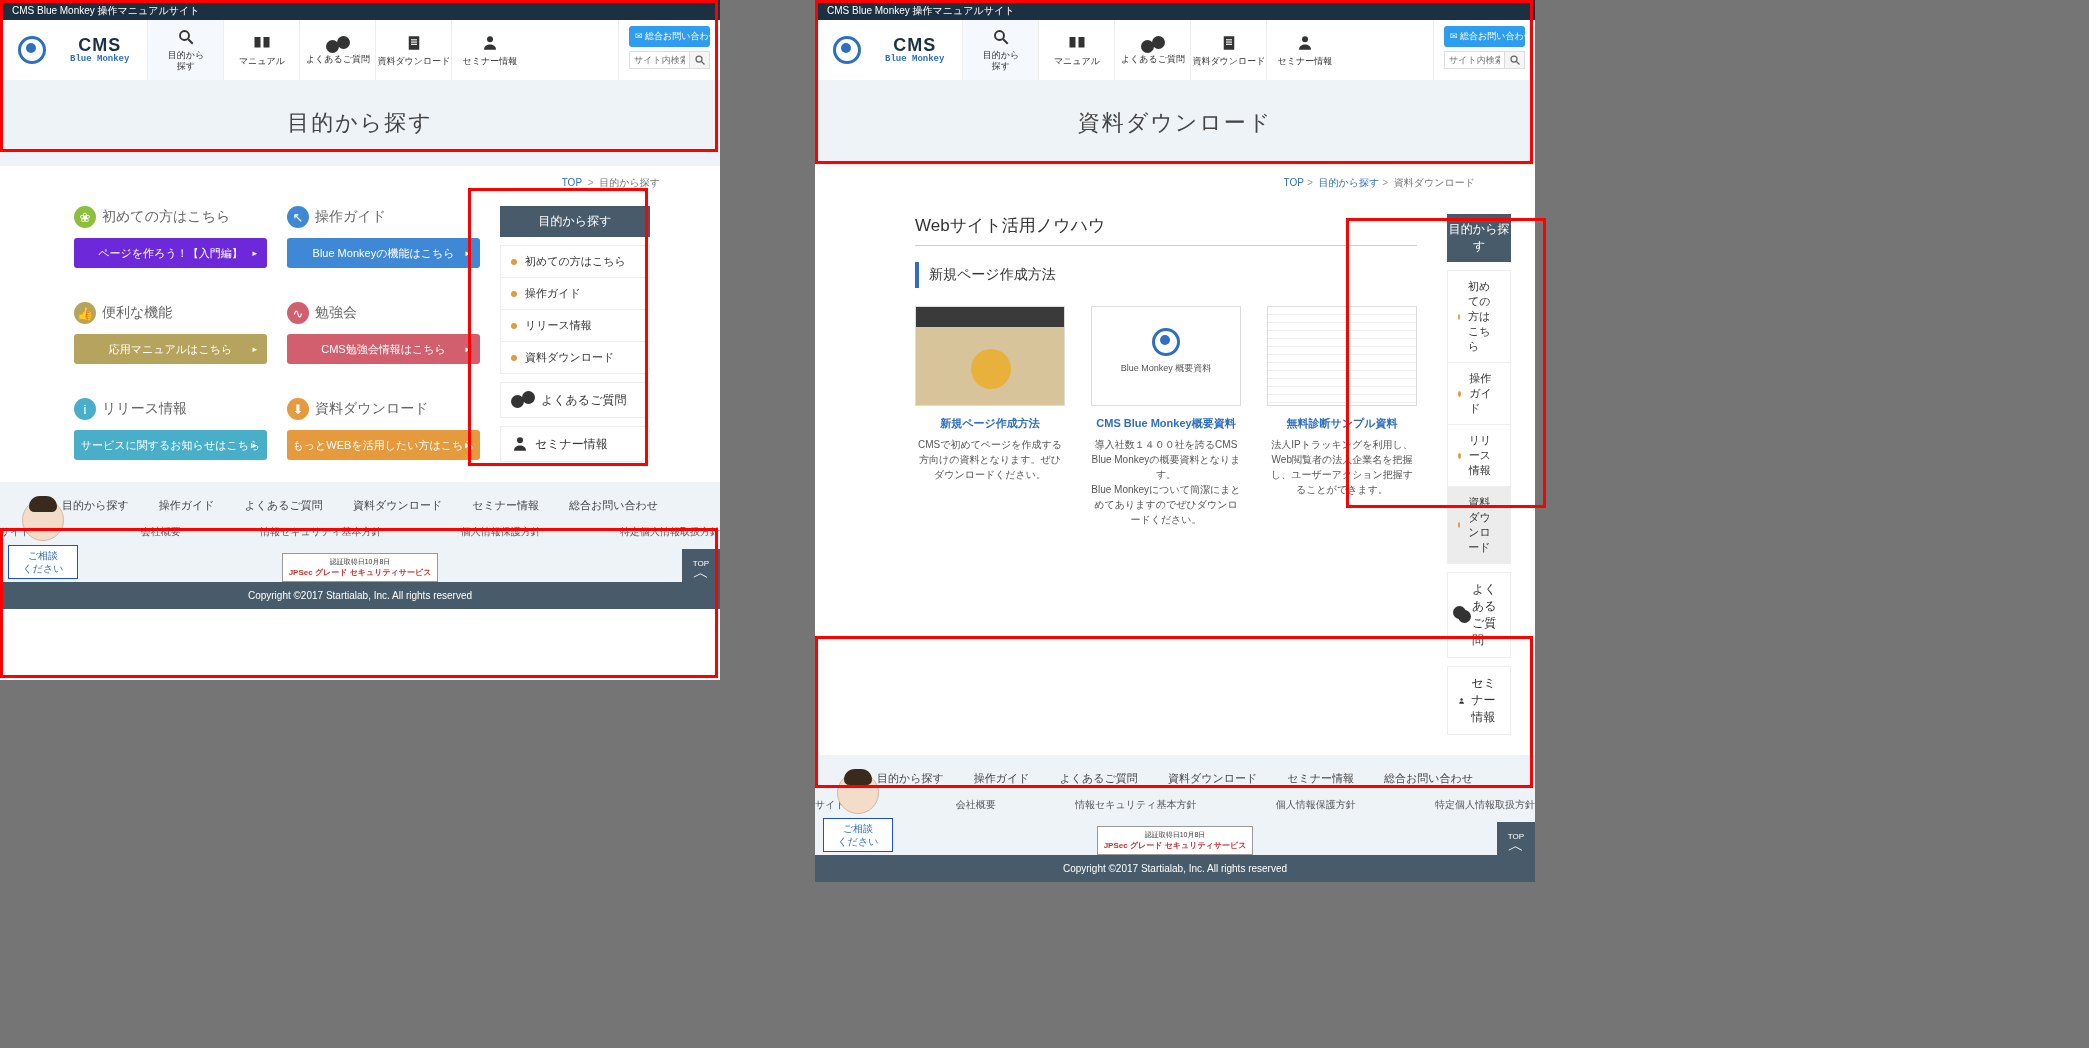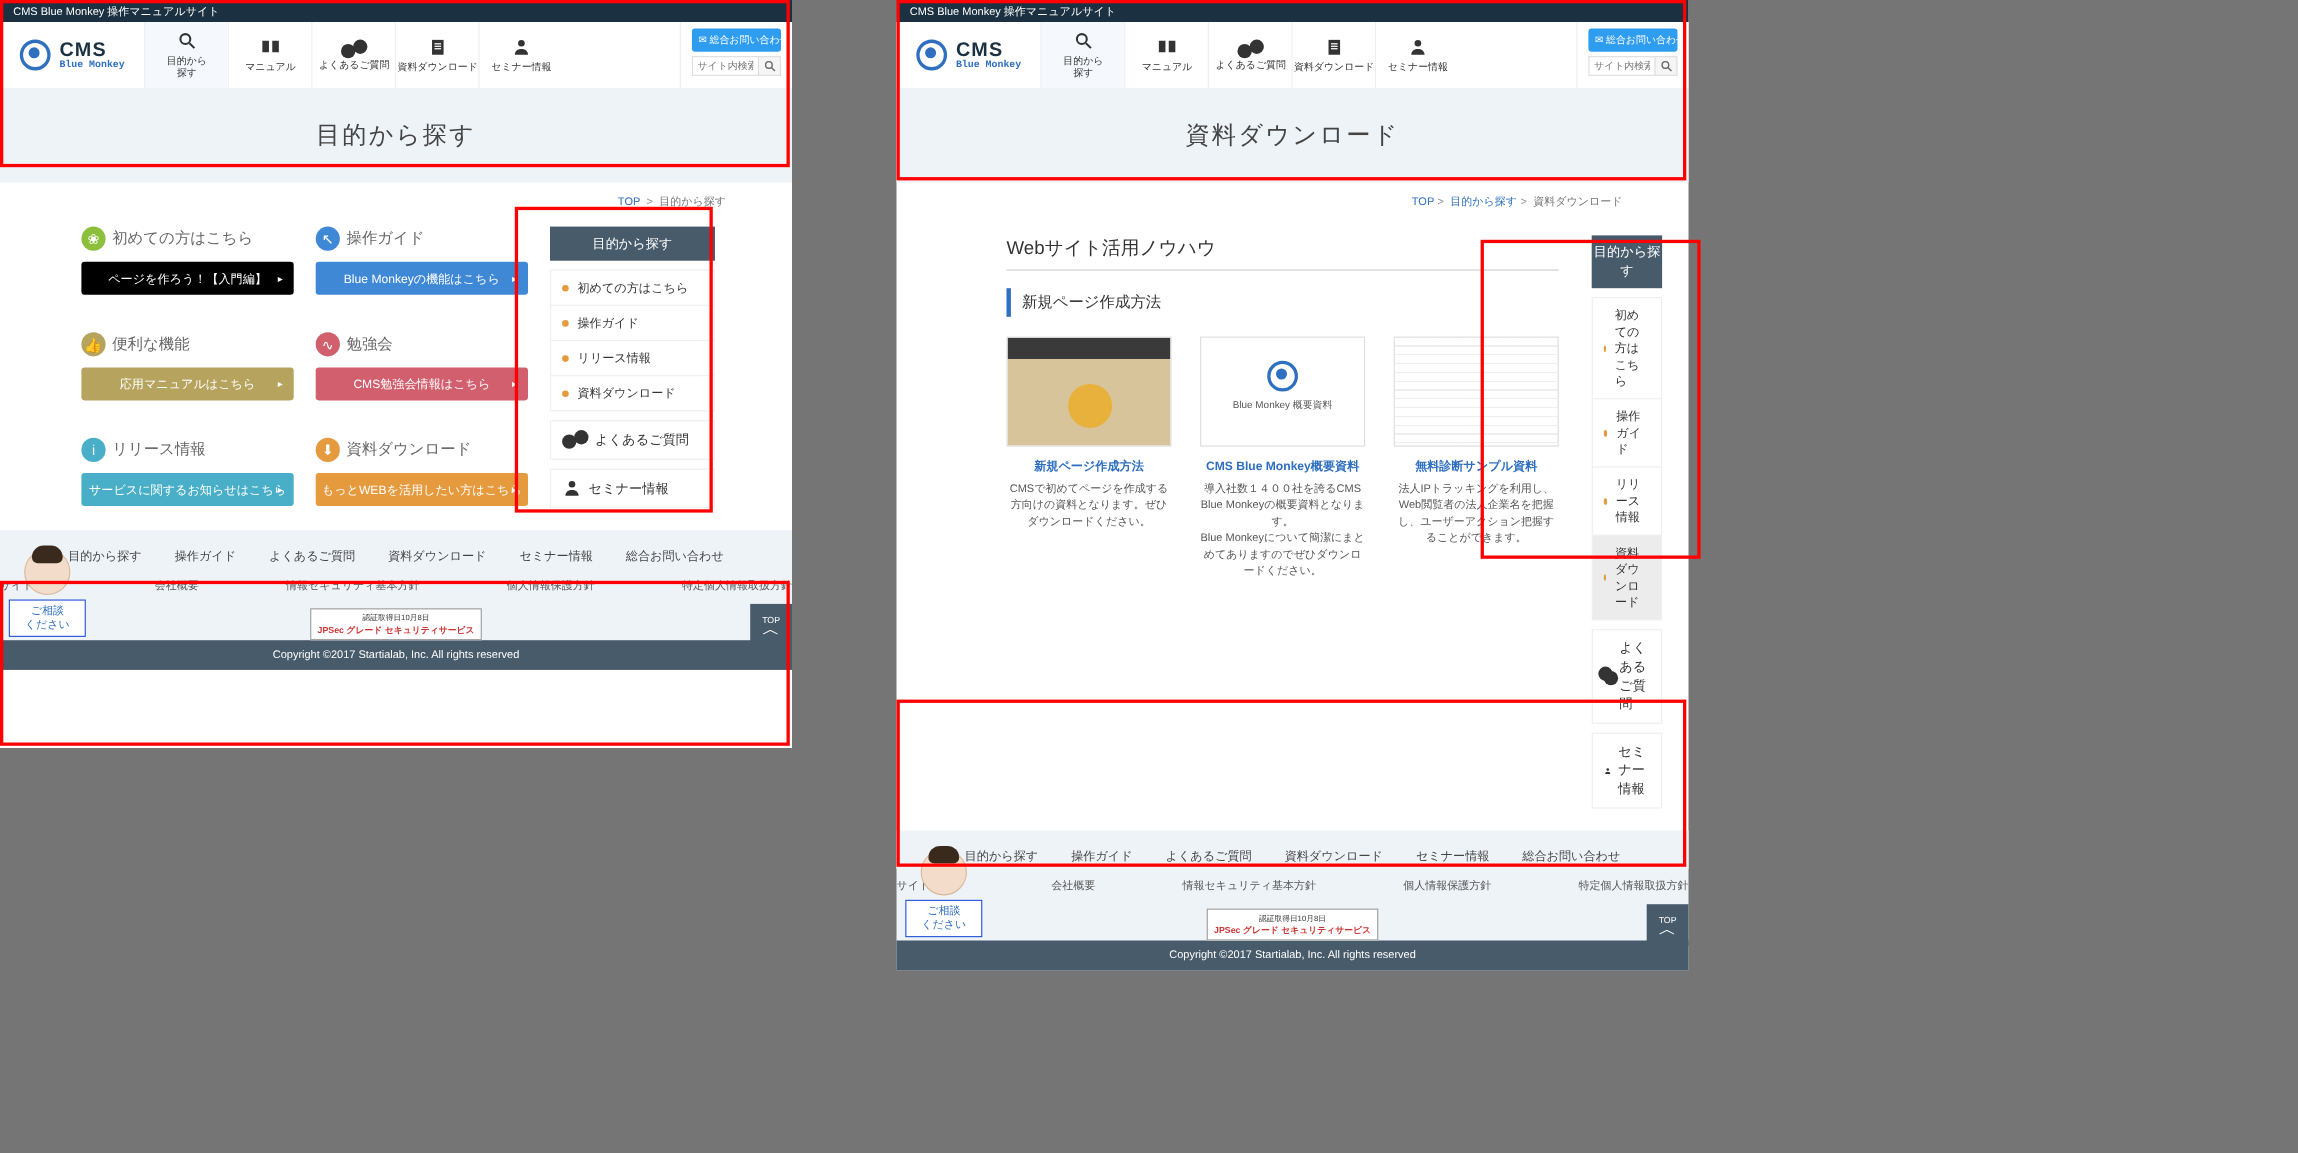--- a/index.html
+++ b/index.html
@@ -43,21 +43,22 @@
     display: flex;
     align-items: stretch;
     background: #fff;
     height: 60px;
     position: relative;
   }
   .logo {
     display: flex;
     align-items: center;
     padding: 0 18px;
-    gap: 8px;
+    gap: 24px;
+    text-align: center;
   }
   .logo-circle {
     width: 28px; height: 28px;
     border: 3px solid #2f6fbf;
     border-radius: 50%;
     position: relative;
   }
   .logo-circle::after {
     content: '';
     position: absolute;
@@ -159,21 +160,21 @@
   }
   .gi { width:22px; height:22px; border-radius:50%; display:inline-flex; align-items:center; justify-content:center; color:#fff; font-size:13px; }
   .gi-green{background:#8bbf3c;} .gi-blue{background:#3f88d6;} .gi-olive{background:#b6a45e;}
   .gi-red{background:#d15f6e;} .gi-cyan{background:#49afc9;} .gi-orange{background:#e69a3e;}
   .card-btn {
     display:flex; align-items:center; justify-content:center;
     height: 30px; border-radius:3px; color:#fff; font-size:11px;
     position:relative; cursor:pointer;
   }
   .card-btn::after { content:'▸'; position:absolute; right:10px; font-size:9px; }
-  .cb-green{background:#000000;} .cb-blue{background:#3f88d6;} .cb-olive{background:#b6a45e;}
+  .cb-green{background:#6d28d9;} .cb-blue{background:#3f88d6;} .cb-olive{background:#b6a45e;}
   .cb-red{background:#d15f6e;} .cb-cyan{background:#49afc9;} .cb-orange{background:#e69a3e;}
 
   .sidebar {
     width: 150px;
     display:flex; flex-direction:column; gap:8px;
   }
   .side-title {
     background:#475b6b; color:#fff; font-size:12px; text-align:center; padding:7px 0;
   }
   .side-list { border:1px solid #eee; }

